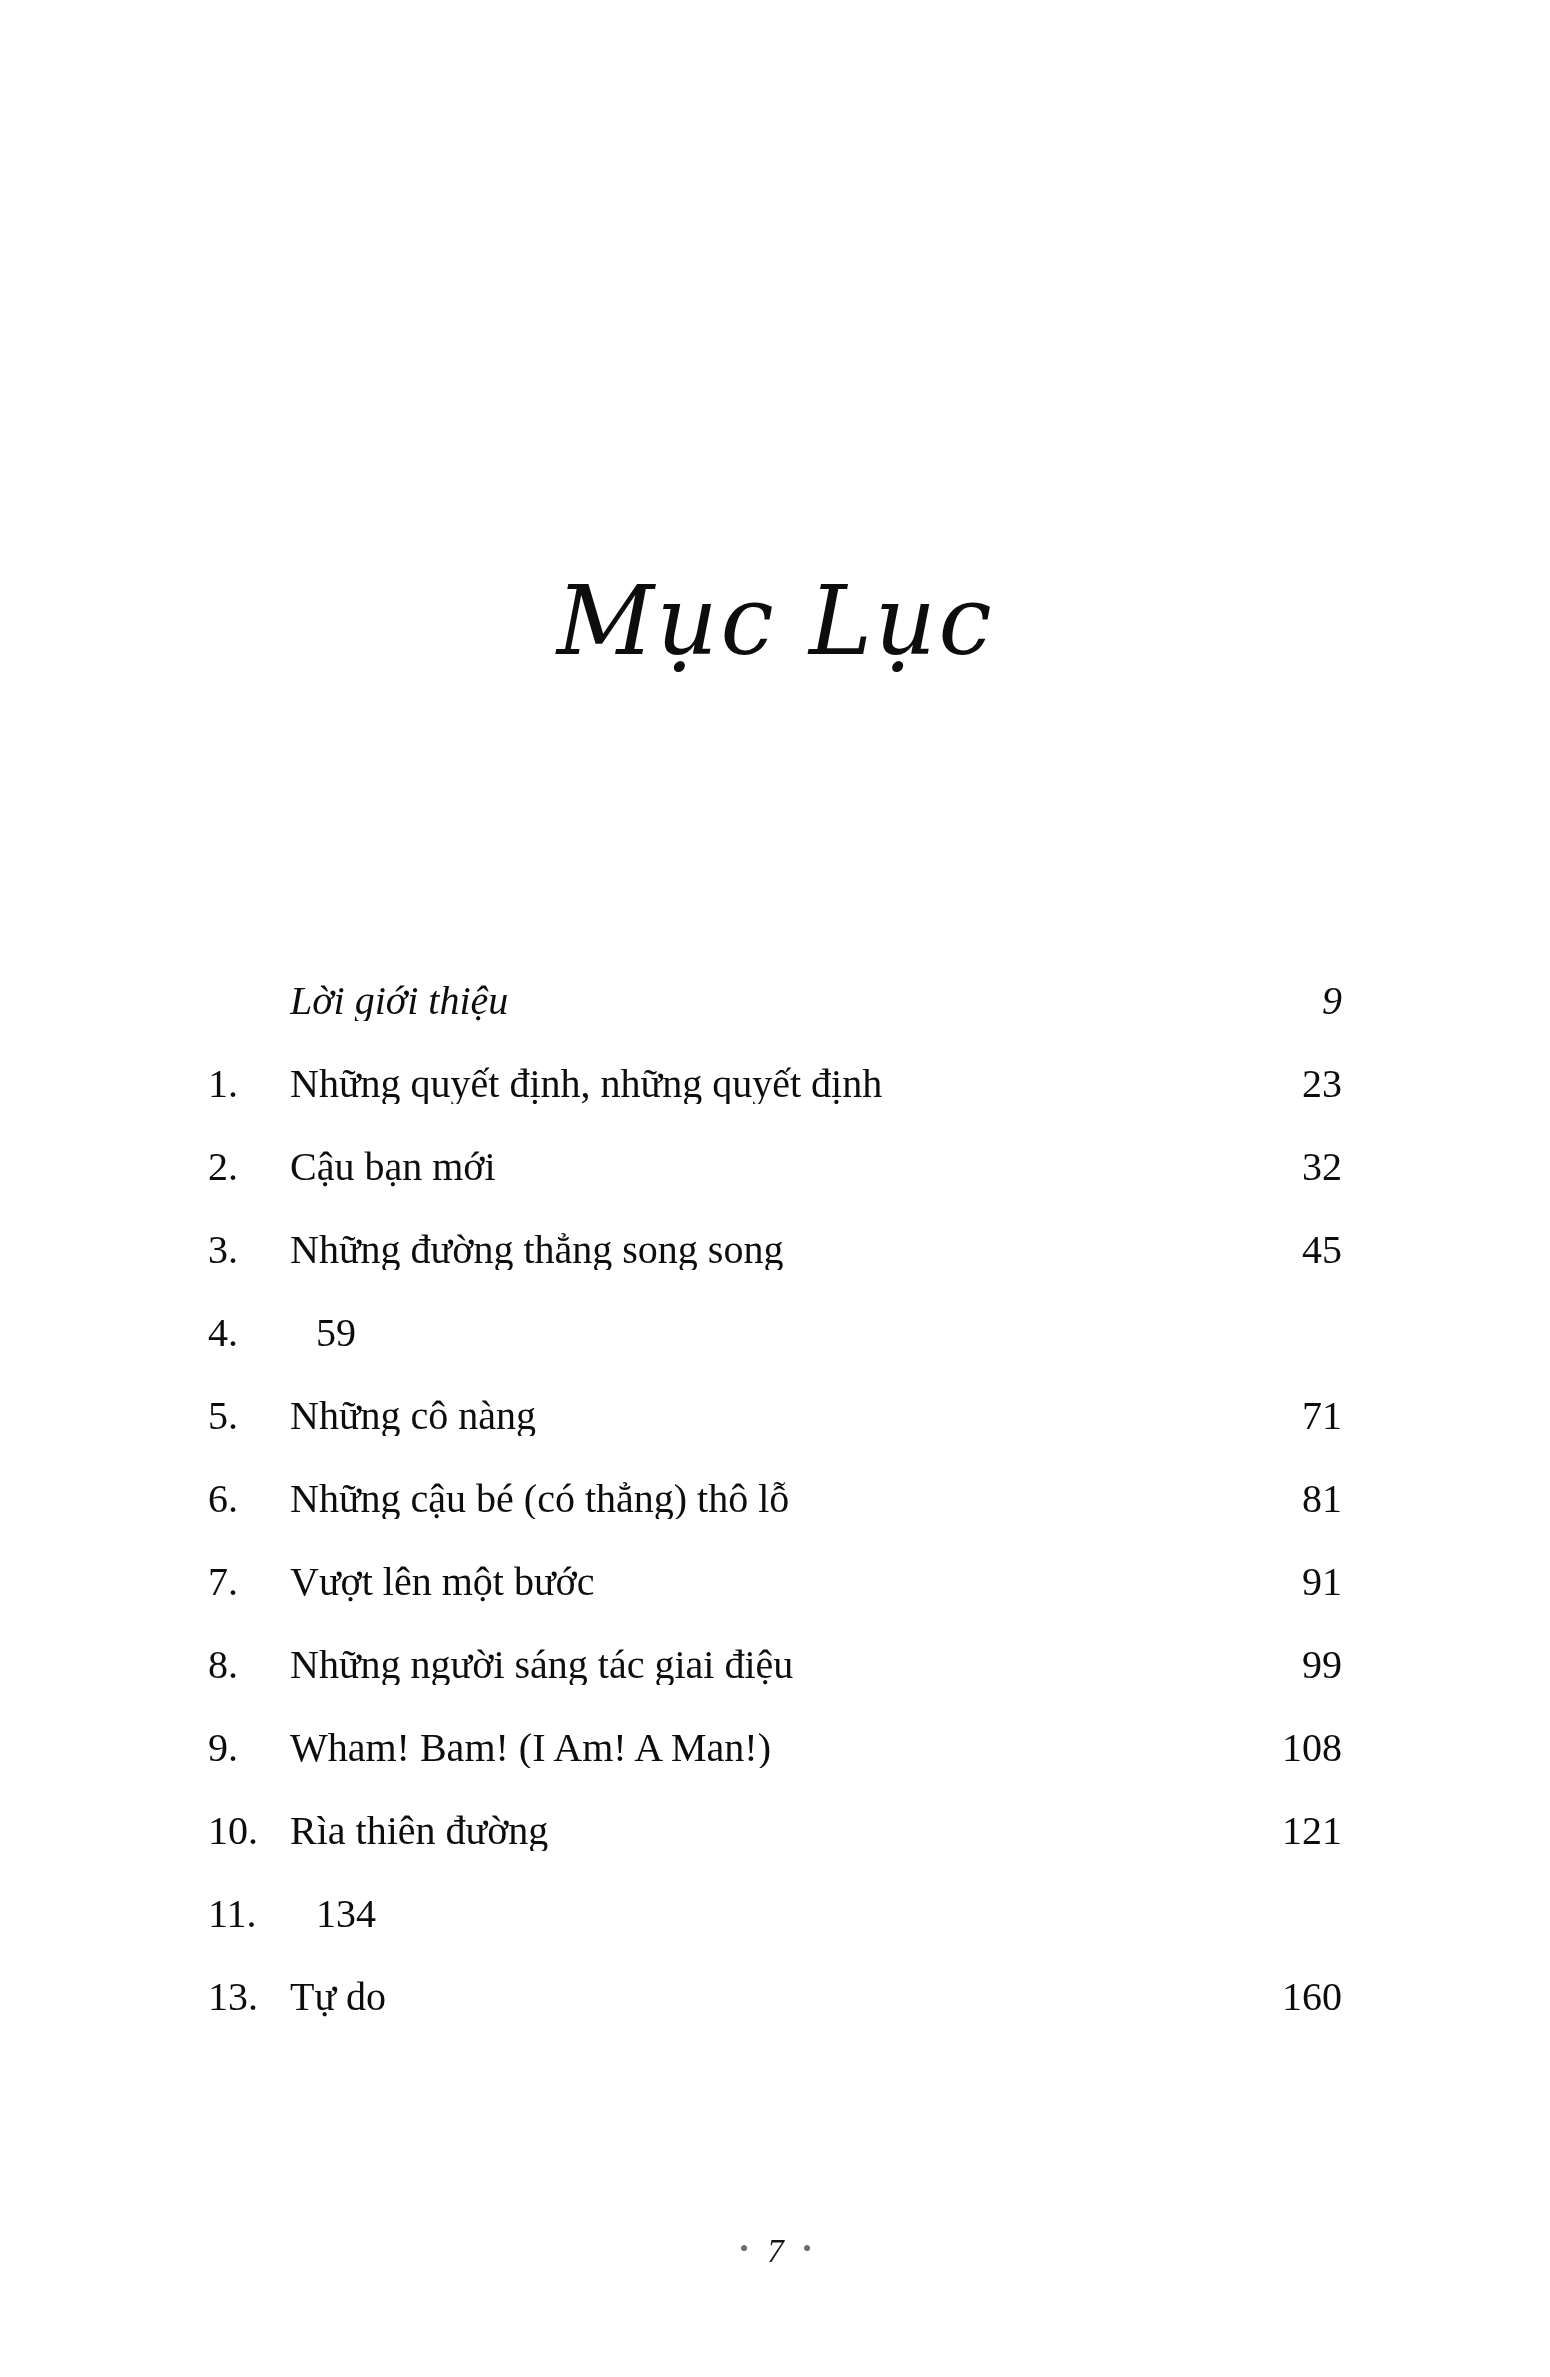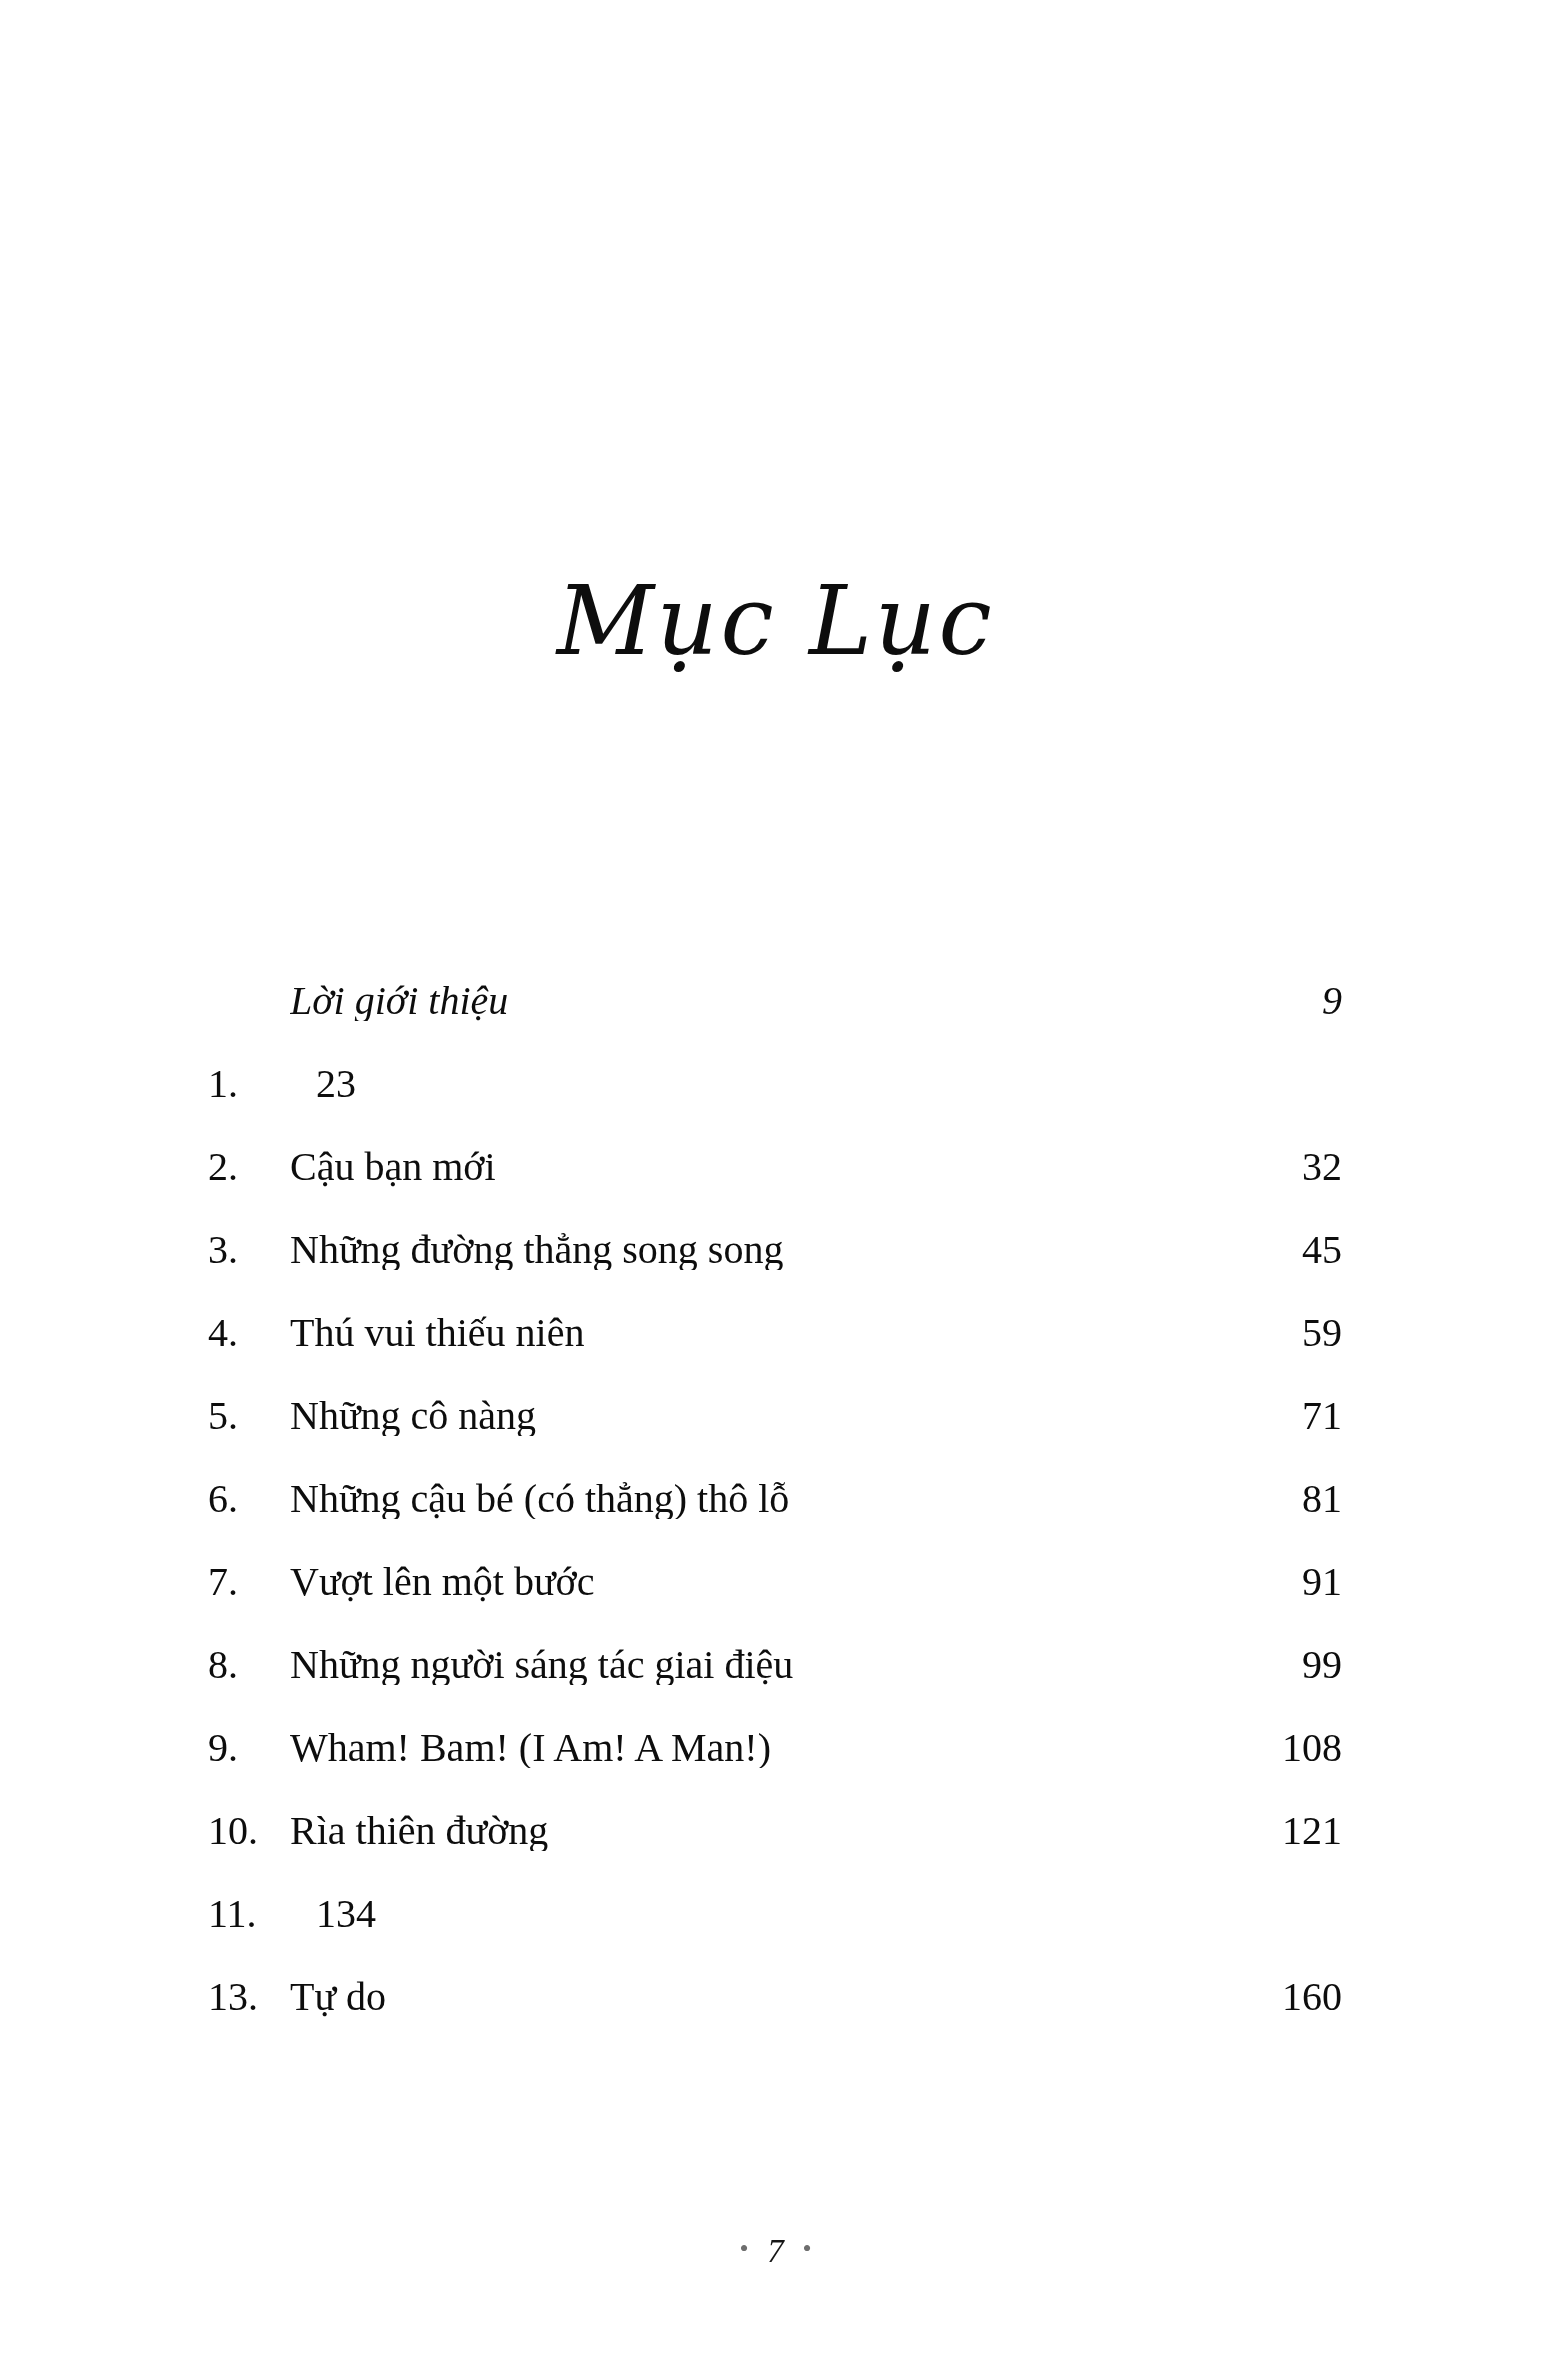--- a/index.html
+++ b/index.html
@@ -90,38 +90,38 @@
 
   <div class="toc" id="toc-list">
     <div class="toc-row intro">
       <span class="toc-num"></span>
       <span class="toc-title">Lời giới thiệu</span>
       <span class="toc-page">9</span>
     </div>
 
     <div class="toc-row">
       <span class="toc-num">1.</span>
+      <span class="toc-title">Những quyết định, những quyết định</span>
       <span class="toc-page">23</span>
     </div>
 
     <div class="toc-row">
       <span class="toc-num">2.</span>
       <span class="toc-title">Cậu bạn mới</span>
       <span class="toc-page">32</span>
     </div>
 
     <div class="toc-row">
       <span class="toc-num">3.</span>
       <span class="toc-title">Những đường thẳng song song</span>
       <span class="toc-page">45</span>
     </div>
 
     <div class="toc-row">
       <span class="toc-num">4.</span>
-      <span class="toc-title">Thú vui thiếu niên</span>
       <span class="toc-page">59</span>
     </div>
 
     <div class="toc-row">
       <span class="toc-num">5.</span>
       <span class="toc-title">Những cô nàng</span>
       <span class="toc-page">71</span>
     </div>
 
     <div class="toc-row">

